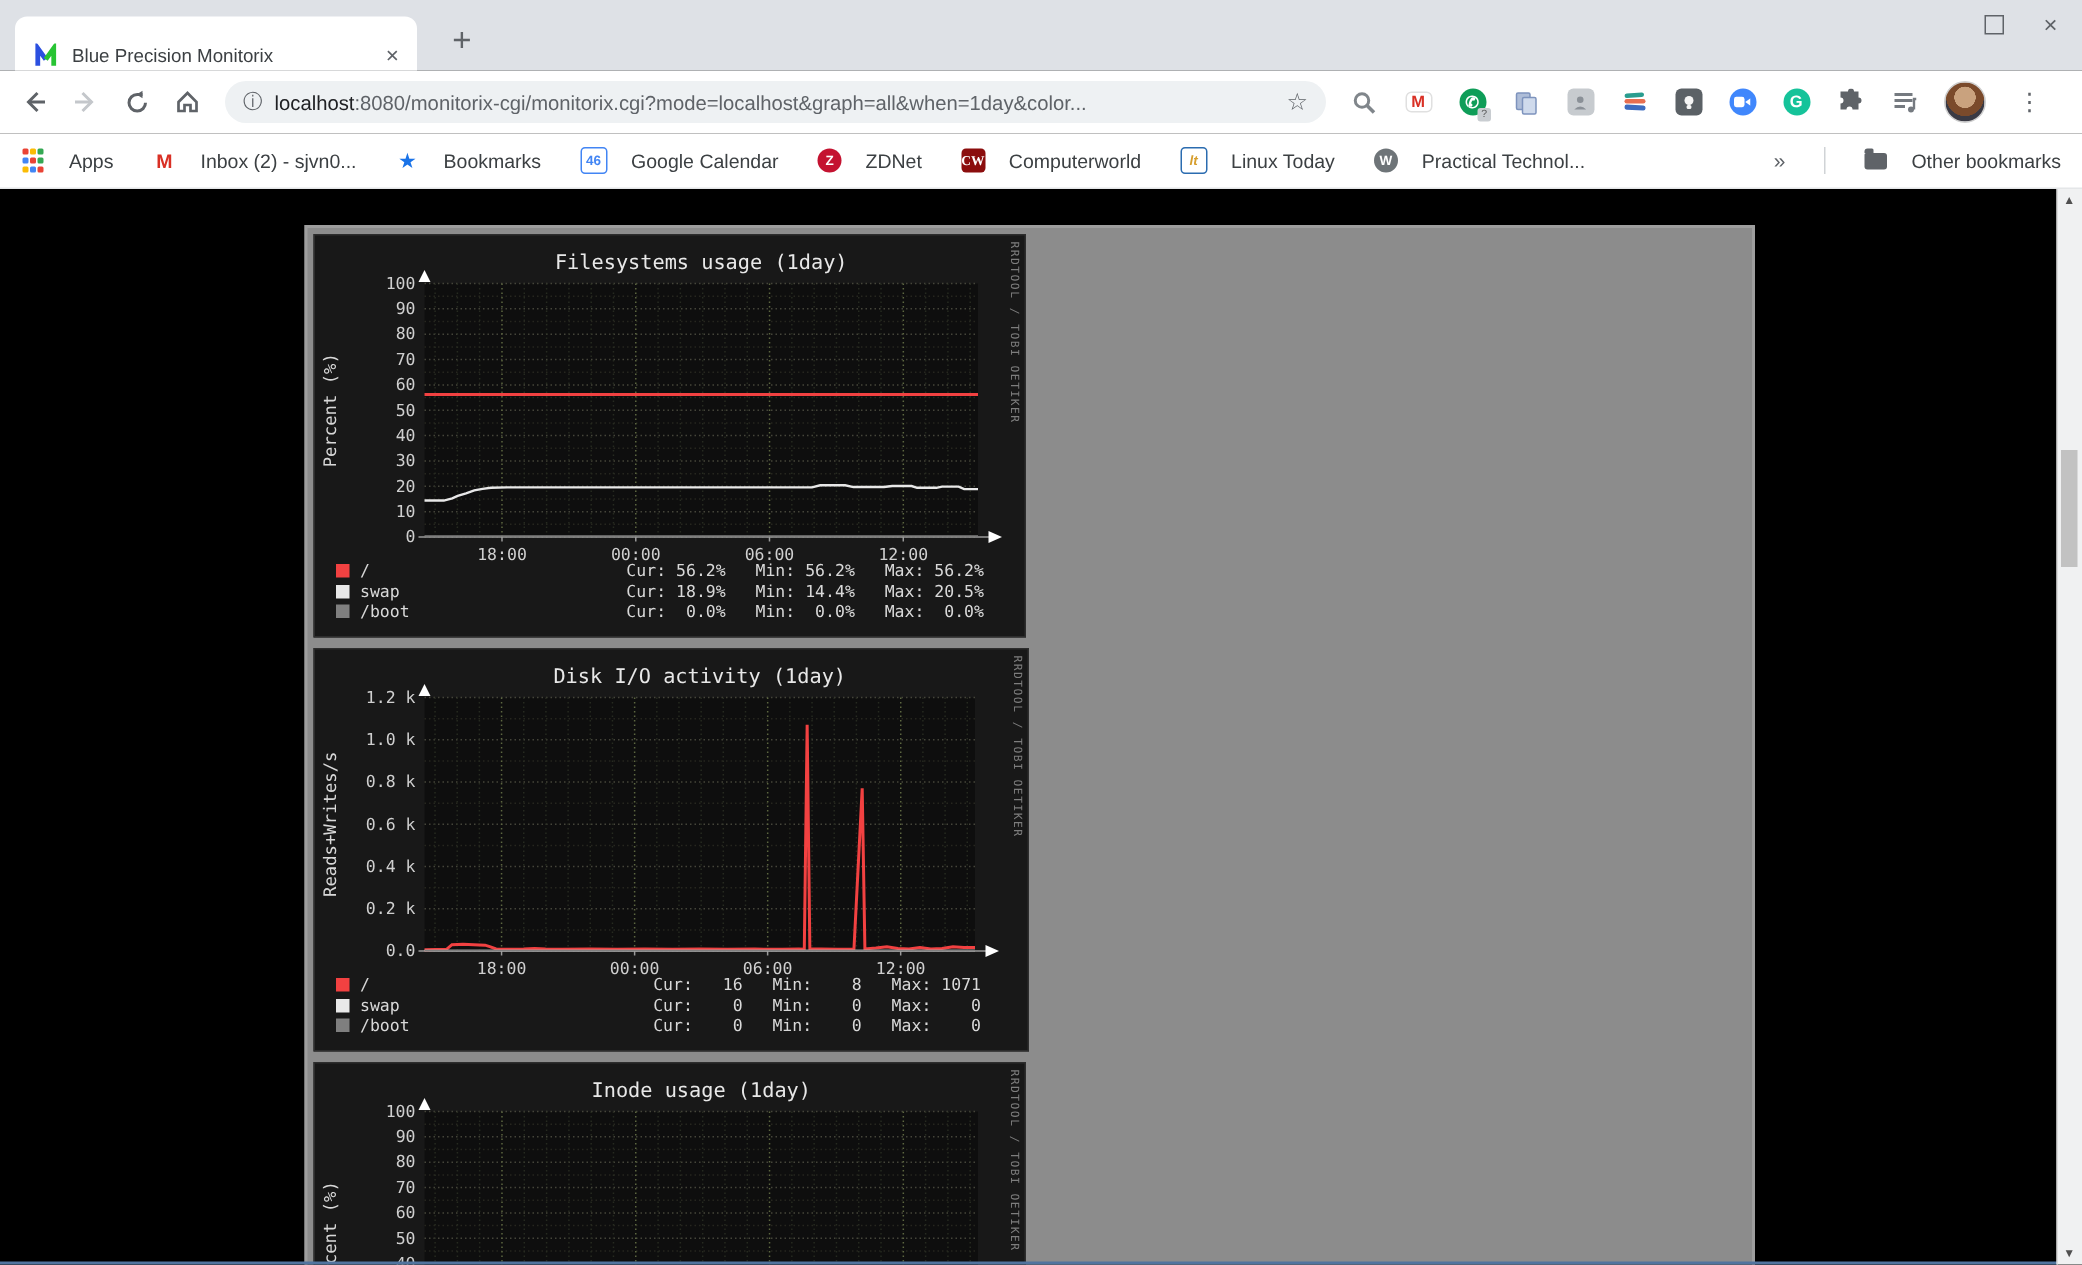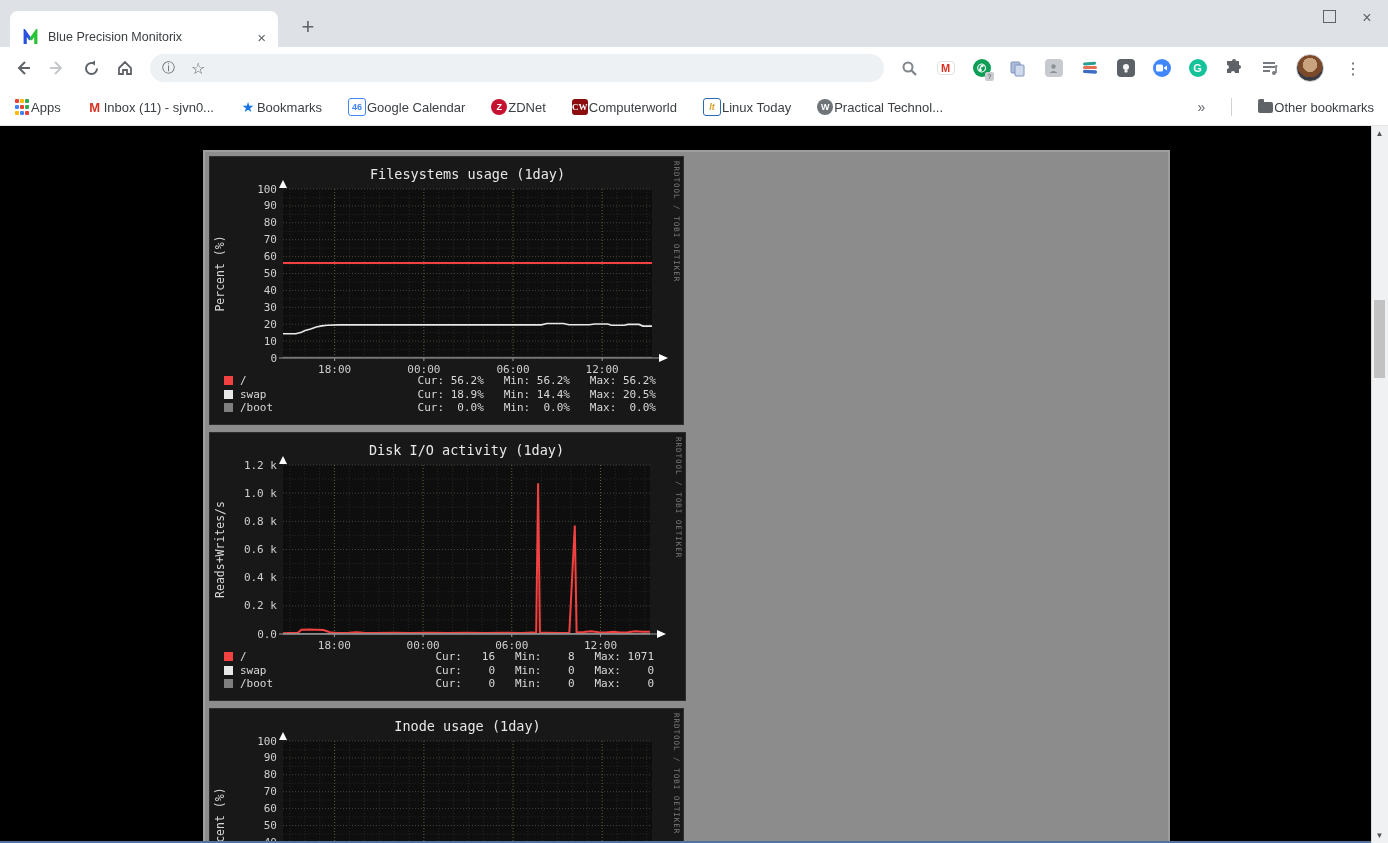--- a/index.html
+++ b/index.html
@@ -25,21 +25,21 @@
   .url b{color:#202124;font-weight:normal;}
   .star-ic{color:#5f6368;font-size:16px;margin-left:8px;}
   .ext-row{display:flex;align-items:center;gap:17px;margin-left:16px;}
   .xic{width:19px;height:19px;display:flex;align-items:center;justify-content:center;flex:0 0 auto;}
   .circ{border-radius:50%;width:18px;height:18px;display:flex;align-items:center;justify-content:center;color:#fff;font-size:11px;font-weight:bold;}
   .rsq{border-radius:4px;width:18px;height:18px;display:flex;align-items:center;justify-content:center;}
   .avatar{width:26px;height:26px;border-radius:50%;background:radial-gradient(circle at 50% 38%, #c9a27e 0 34%, #7a4a2b 35% 60%, #3a3a44 61%);border:1px solid #cfcfcf;}
   .kebab{color:#5f6368;font-size:16px;letter-spacing:0;margin-left:4px;}
 
   .bookmarks{height:36px;background:#fff;border-bottom:1px solid #e4e6e8;display:flex;align-items:center;padding:0 14px;gap:26px;}
-  .bm{display:flex;align-items:center;gap:1px;font-size:13px;color:#3c4043;white-space:nowrap;}
+  .bm{display:flex;align-items:center;gap:16px;font-size:13px;color:#3c4043;white-space:nowrap;}
   .bm-ic{width:16px;height:16px;display:flex;align-items:center;justify-content:center;flex:0 0 auto;font-size:10px;}
   .badge{width:16px;height:16px;border-radius:3px;display:flex;align-items:center;justify-content:center;color:#fff;font-size:9px;font-weight:bold;}
   .apps-grid{display:grid;grid-template-columns:repeat(3,4px);grid-gap:1px;}
   .apps-grid i{width:4px;height:4px;border-radius:1px;}
   .overflow-ch{margin-left:auto;color:#5f6368;font-size:14px;}
   .bm-sep{width:1px;height:18px;background:#d0d3d6;}
   .folder{width:15px;height:11px;background:#5f6368;border-radius:1px 2px 2px 2px;position:relative;}
   .folder:before{content:"";position:absolute;top:-3px;left:0;width:6px;height:3px;background:#5f6368;border-radius:2px 1px 0 0;}
 
   
@@ -101,20 +101,21 @@
         <path d="M12 0.5 L12 5.5 L8 3" fill="#5f6368"></path>
       </svg>
   </span>
   <span class="nav-btn">
     <svg width="18" height="18" viewBox="0 0 18 18">
         <path d="M3 9 L9 3 L15 9 V15 H11 V11 H7 V15 H3 Z" fill="none" stroke="#5f6368" stroke-width="1.8"></path>
       </svg>
   </span>
   <div class="omnibox">
     <span class="info-ic">ⓘ</span>
+    <span class="url"><b>localhost</b><span>:8080/monitorix-cgi/monitorix.cgi?mode=localhost&amp;graph=all&amp;when=1day&amp;color...</span></span>
     <span class="star-ic">☆</span>
   </div>
   <div class="ext-row">
     <span class="xic">
       <svg width="17" height="17" viewBox="0 0 17 17">
           <circle cx="7" cy="7" r="4.5" fill="none" stroke="#80868b" stroke-width="2"></circle>
           <path d="M10.5 10.5 L15 15" stroke="#80868b" stroke-width="2.4"></path>
         </svg>
     </span>
     <span class="xic">
@@ -193,21 +194,21 @@
         <i style="background:#ea4335"></i>
         <i style="background:#34a853"></i>
         <i style="background:#fbbc05"></i>
         <i style="background:#4285f4"></i>
         <i style="background:#ea4335"></i>
       </span>
     <span>Apps</span>
   </span>
   <span class="bm">
     <span class="bm-ic" style="color:#d93025;font-weight:bold;font-size:13px;">M</span>
-    <span>Inbox (11) - sjvn0...</span>
+    <span>Inbox (2) - sjvn0...</span>
   </span>
   <span class="bm">
     <span class="bm-ic" style="color:#1a73e8;font-size:14px;">★</span>
     <span>Bookmarks</span>
   </span>
   <span class="bm">
     <span class="badge" style="background:#fff;border:1.5px solid #4285f4;color:#4285f4;">46</span>
     <span>Google Calendar</span>
   </span>
   <span class="bm">

